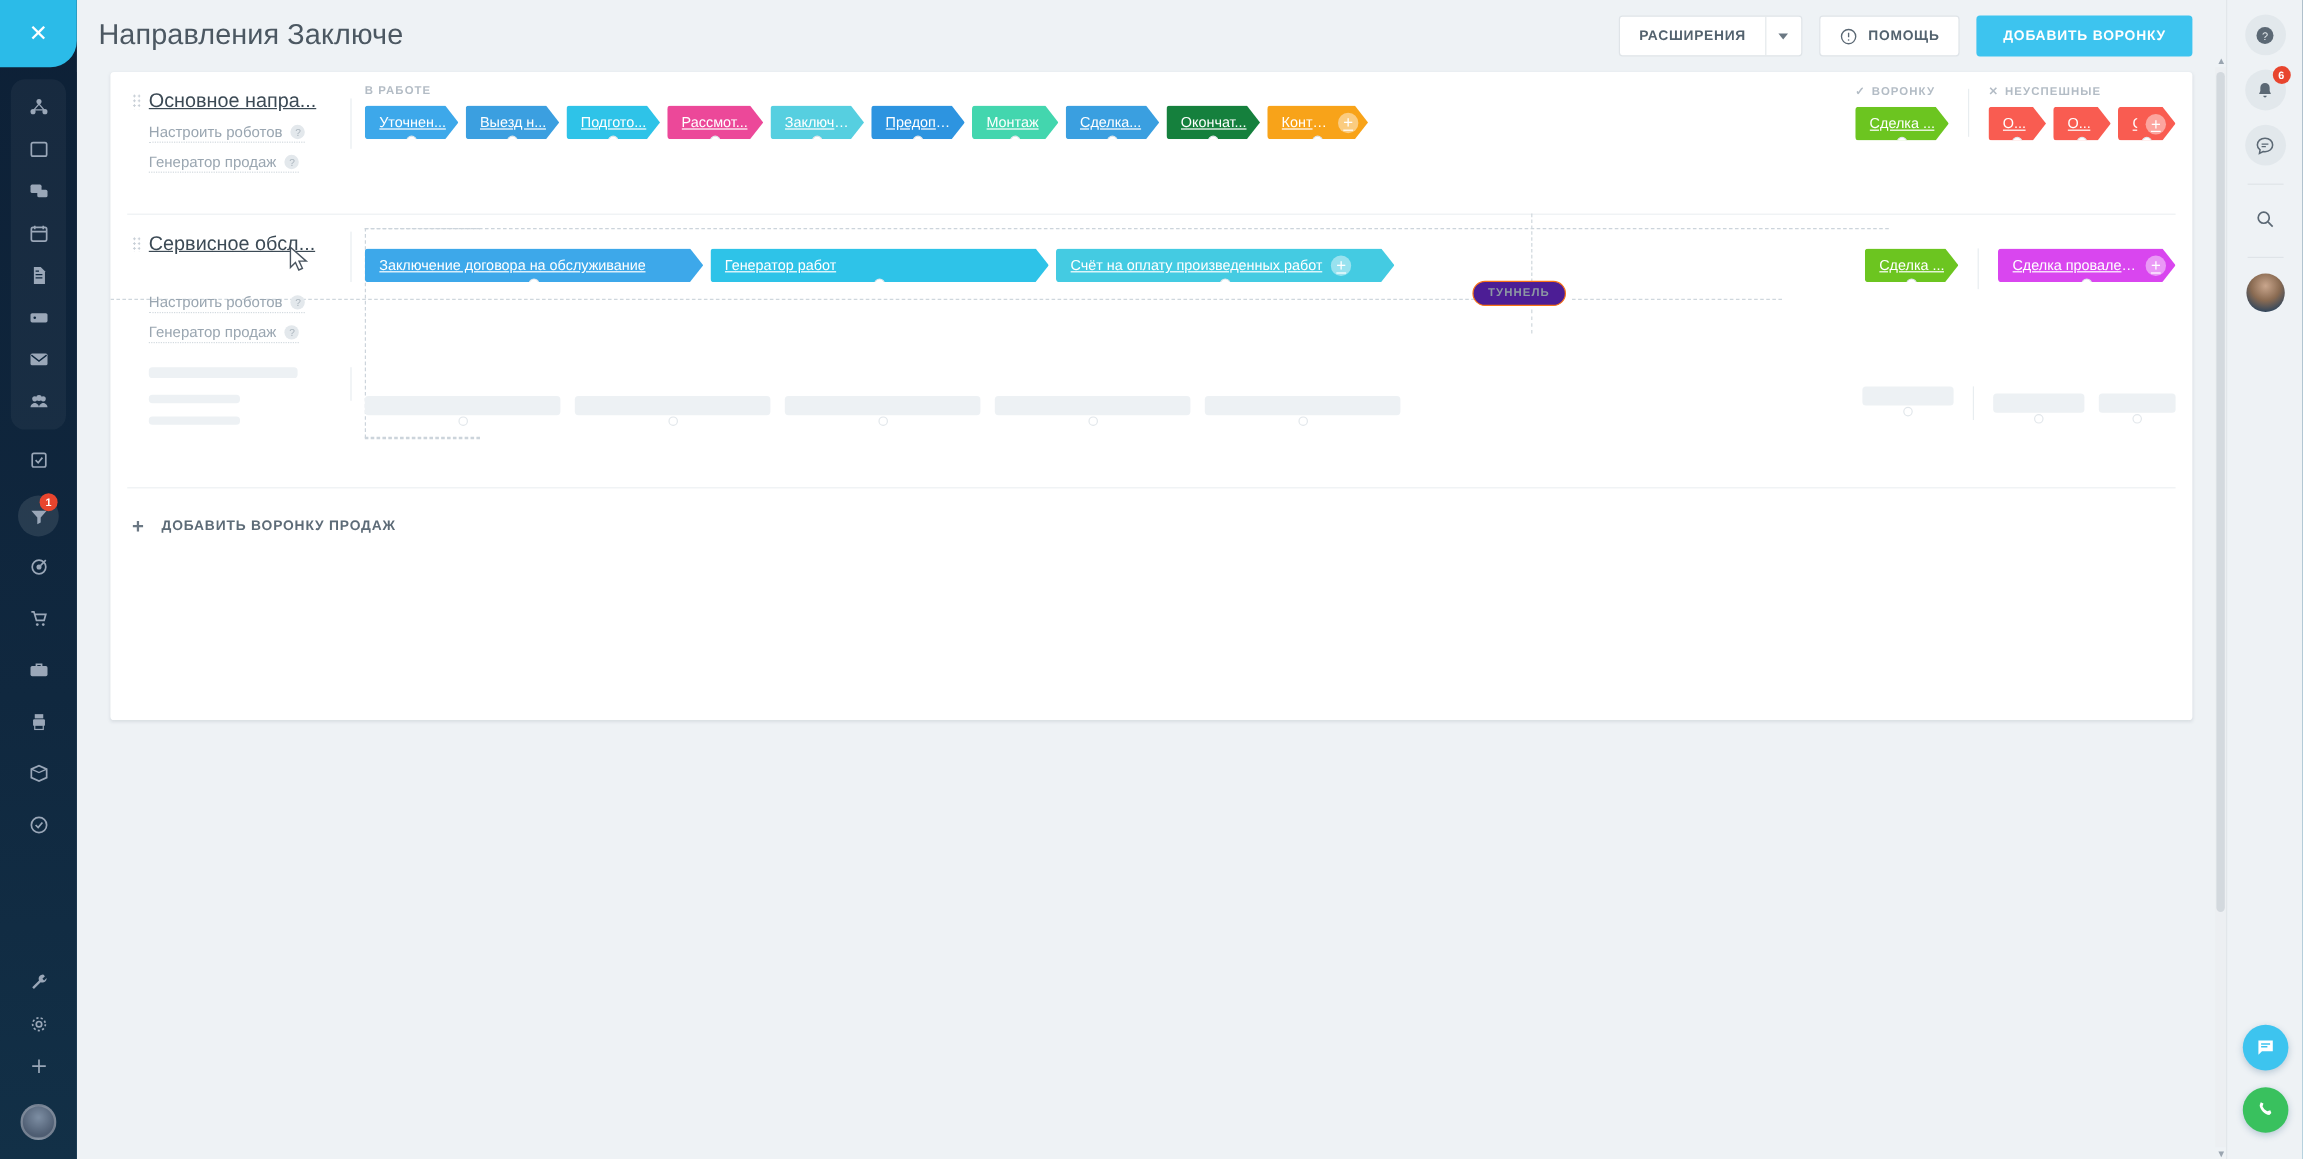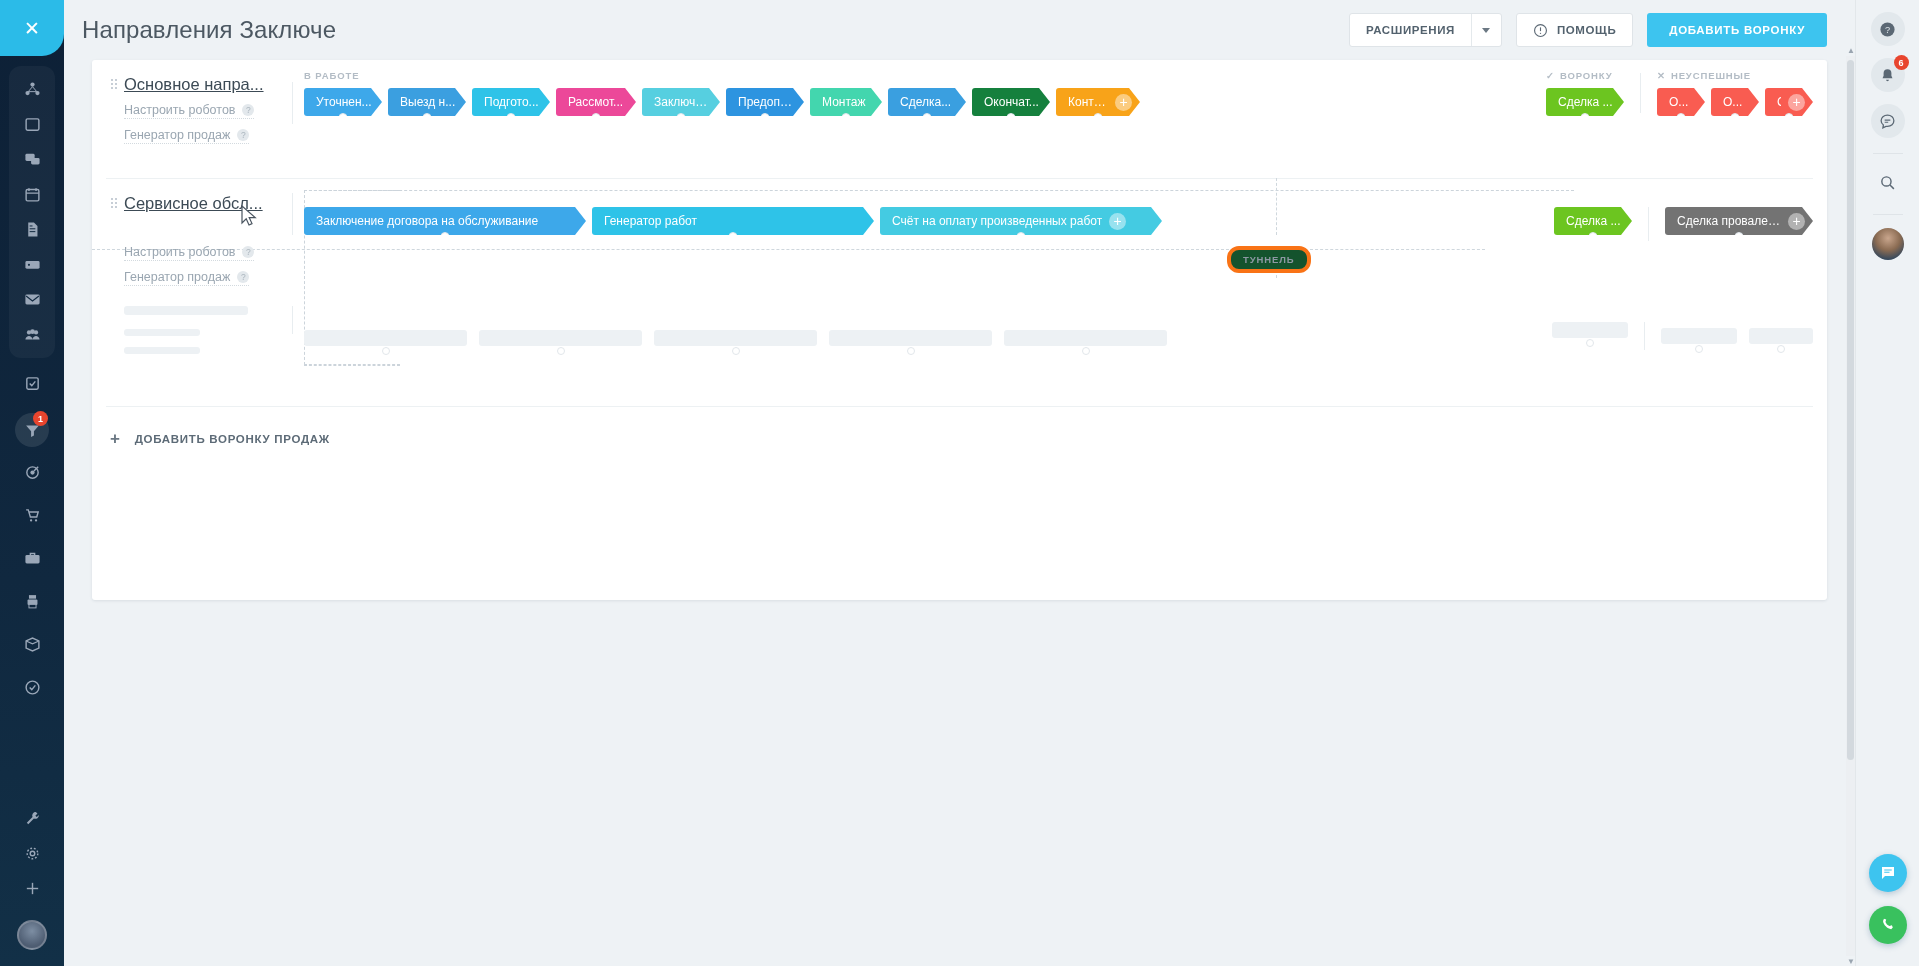--- a/index.html
+++ b/index.html
@@ -132,21 +132,21 @@
   .stage-divider {
     position: absolute; width: 1px; background: #e8edf0; top: 22px; height: 42px;
   }
 
   .stages { display: flex; align-items: center; gap: 6px; margin-top: 7px; }
 
   .chip {
     position: relative; height: 28px; display: flex; align-items: center;
     padding: 0 10px 0 12px; color: #fff; font-size: 12px; cursor: pointer;
     clip-path: polygon(0 0, calc(100% - 11px) 0, 100% 50%, calc(100% - 11px) 100%, 0 100%);
-    white-space: nowrap; border-radius: 3px 0 0 3px;
+    white-space: nowrap; border-radius: 3px 0 0 3px; text-decoration: underline;
   }
   .chip .chip-text { overflow: hidden; text-overflow: ellipsis; }
   .chip .dot {
     position: absolute; bottom: -6px; left: 50%; transform: translateX(-50%);
     width: 9px; height: 9px; border-radius: 50%; background: #fff;
     border: 1.5px solid #dfe5ea;
   }
   .chip .plus {
     width: 17px; height: 17px; border-radius: 50%; background: rgba(255,255,255,.45);
     color: #fff; display: flex; align-items: center; justify-content: center;
@@ -154,22 +154,22 @@
   }
 
   .group-sep { width: 1px; height: 40px; background: #e8edf0; margin: 0 16px; align-self: center; }
 
   .win-lose-wrap { display: flex; position: absolute; right: 14px; top: 10px; }
   .wl-col { position: relative; }
   .wl-col .stages { margin-top: 7px; }
 
   
   #tunnel-badge {
-    position: absolute; left: 1135px; top: 186px; z-index: 6;
-    background: #14532d; border: 4px solid #f97316; border-radius: 12px;
+    position: absolute; left: 1135px; top: 174px; z-index: 6;
+    background: #4c1d95; border: 1px solid #f97316; border-radius: 12px;
     padding: 4px 12px; font-size: 9.5px; font-weight: bold; letter-spacing: .9px;
     color: #8d98a3; cursor: pointer;
   }
   .tunnel-line-v {
     position: absolute; width: 1px; border-left: 1px dashed #cfd7dd;
   }
   .tunnel-line-h {
     position: absolute; height: 1px; border-top: 1px dashed #cfd7dd;
   }
 
@@ -562,21 +562,21 @@
           <div class="stages" id="f2-success" style="margin-top:0;">
               <div class="chip" style="background: rgb(108, 197, 32); width: 78px;">
                 <span class="chip-text">Сделка ...</span>
                 <span class="dot"></span>
               </div>
             </div>
         </div>
         <div class="group-sep" style="height:34px;"></div>
         <div class="wl-col">
           <div class="stages" id="f2-fail" style="margin-top:0;">
-              <div class="chip" style="background: #737373; width: 148px;">
+              <div class="chip" style="background: #d946ef; width: 148px;">
                 <span class="chip-text">Сделка провалена</span>
                 <span class="plus">+</span>
                 <span class="dot"></span>
               </div>
             </div>
         </div>
       </div>
     </div>
 
     <div class="funnel-row skeleton-row">

